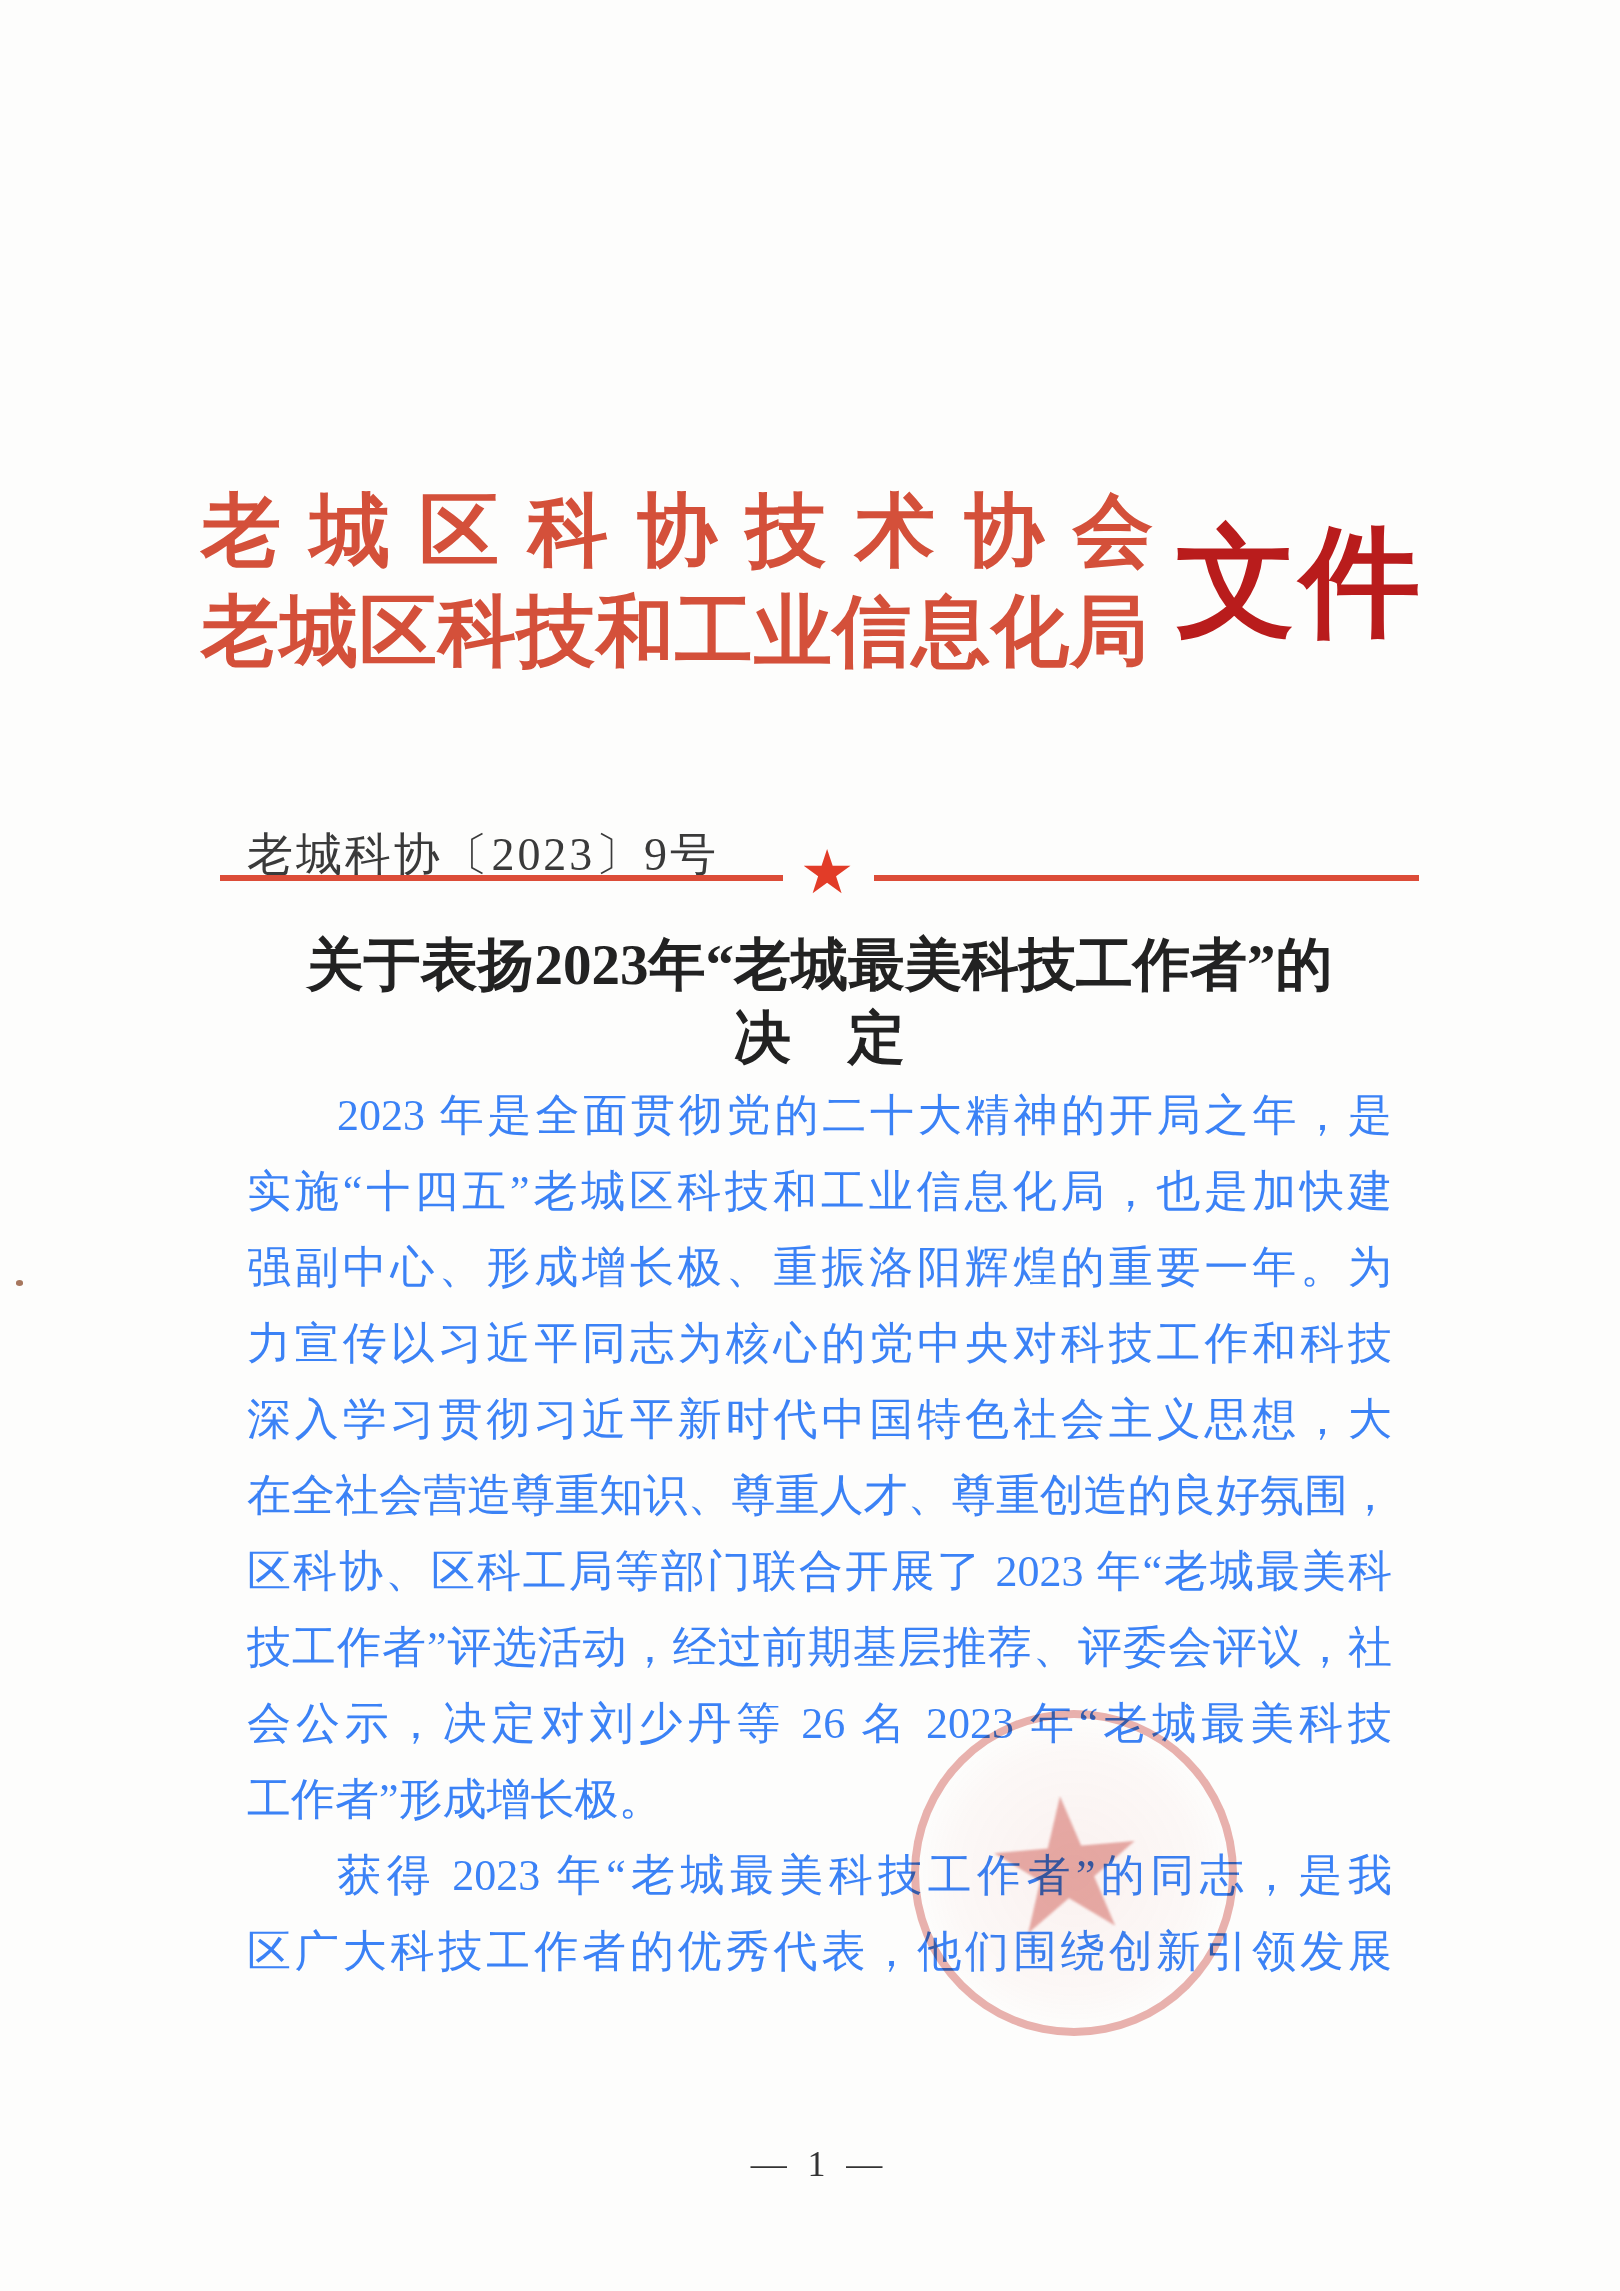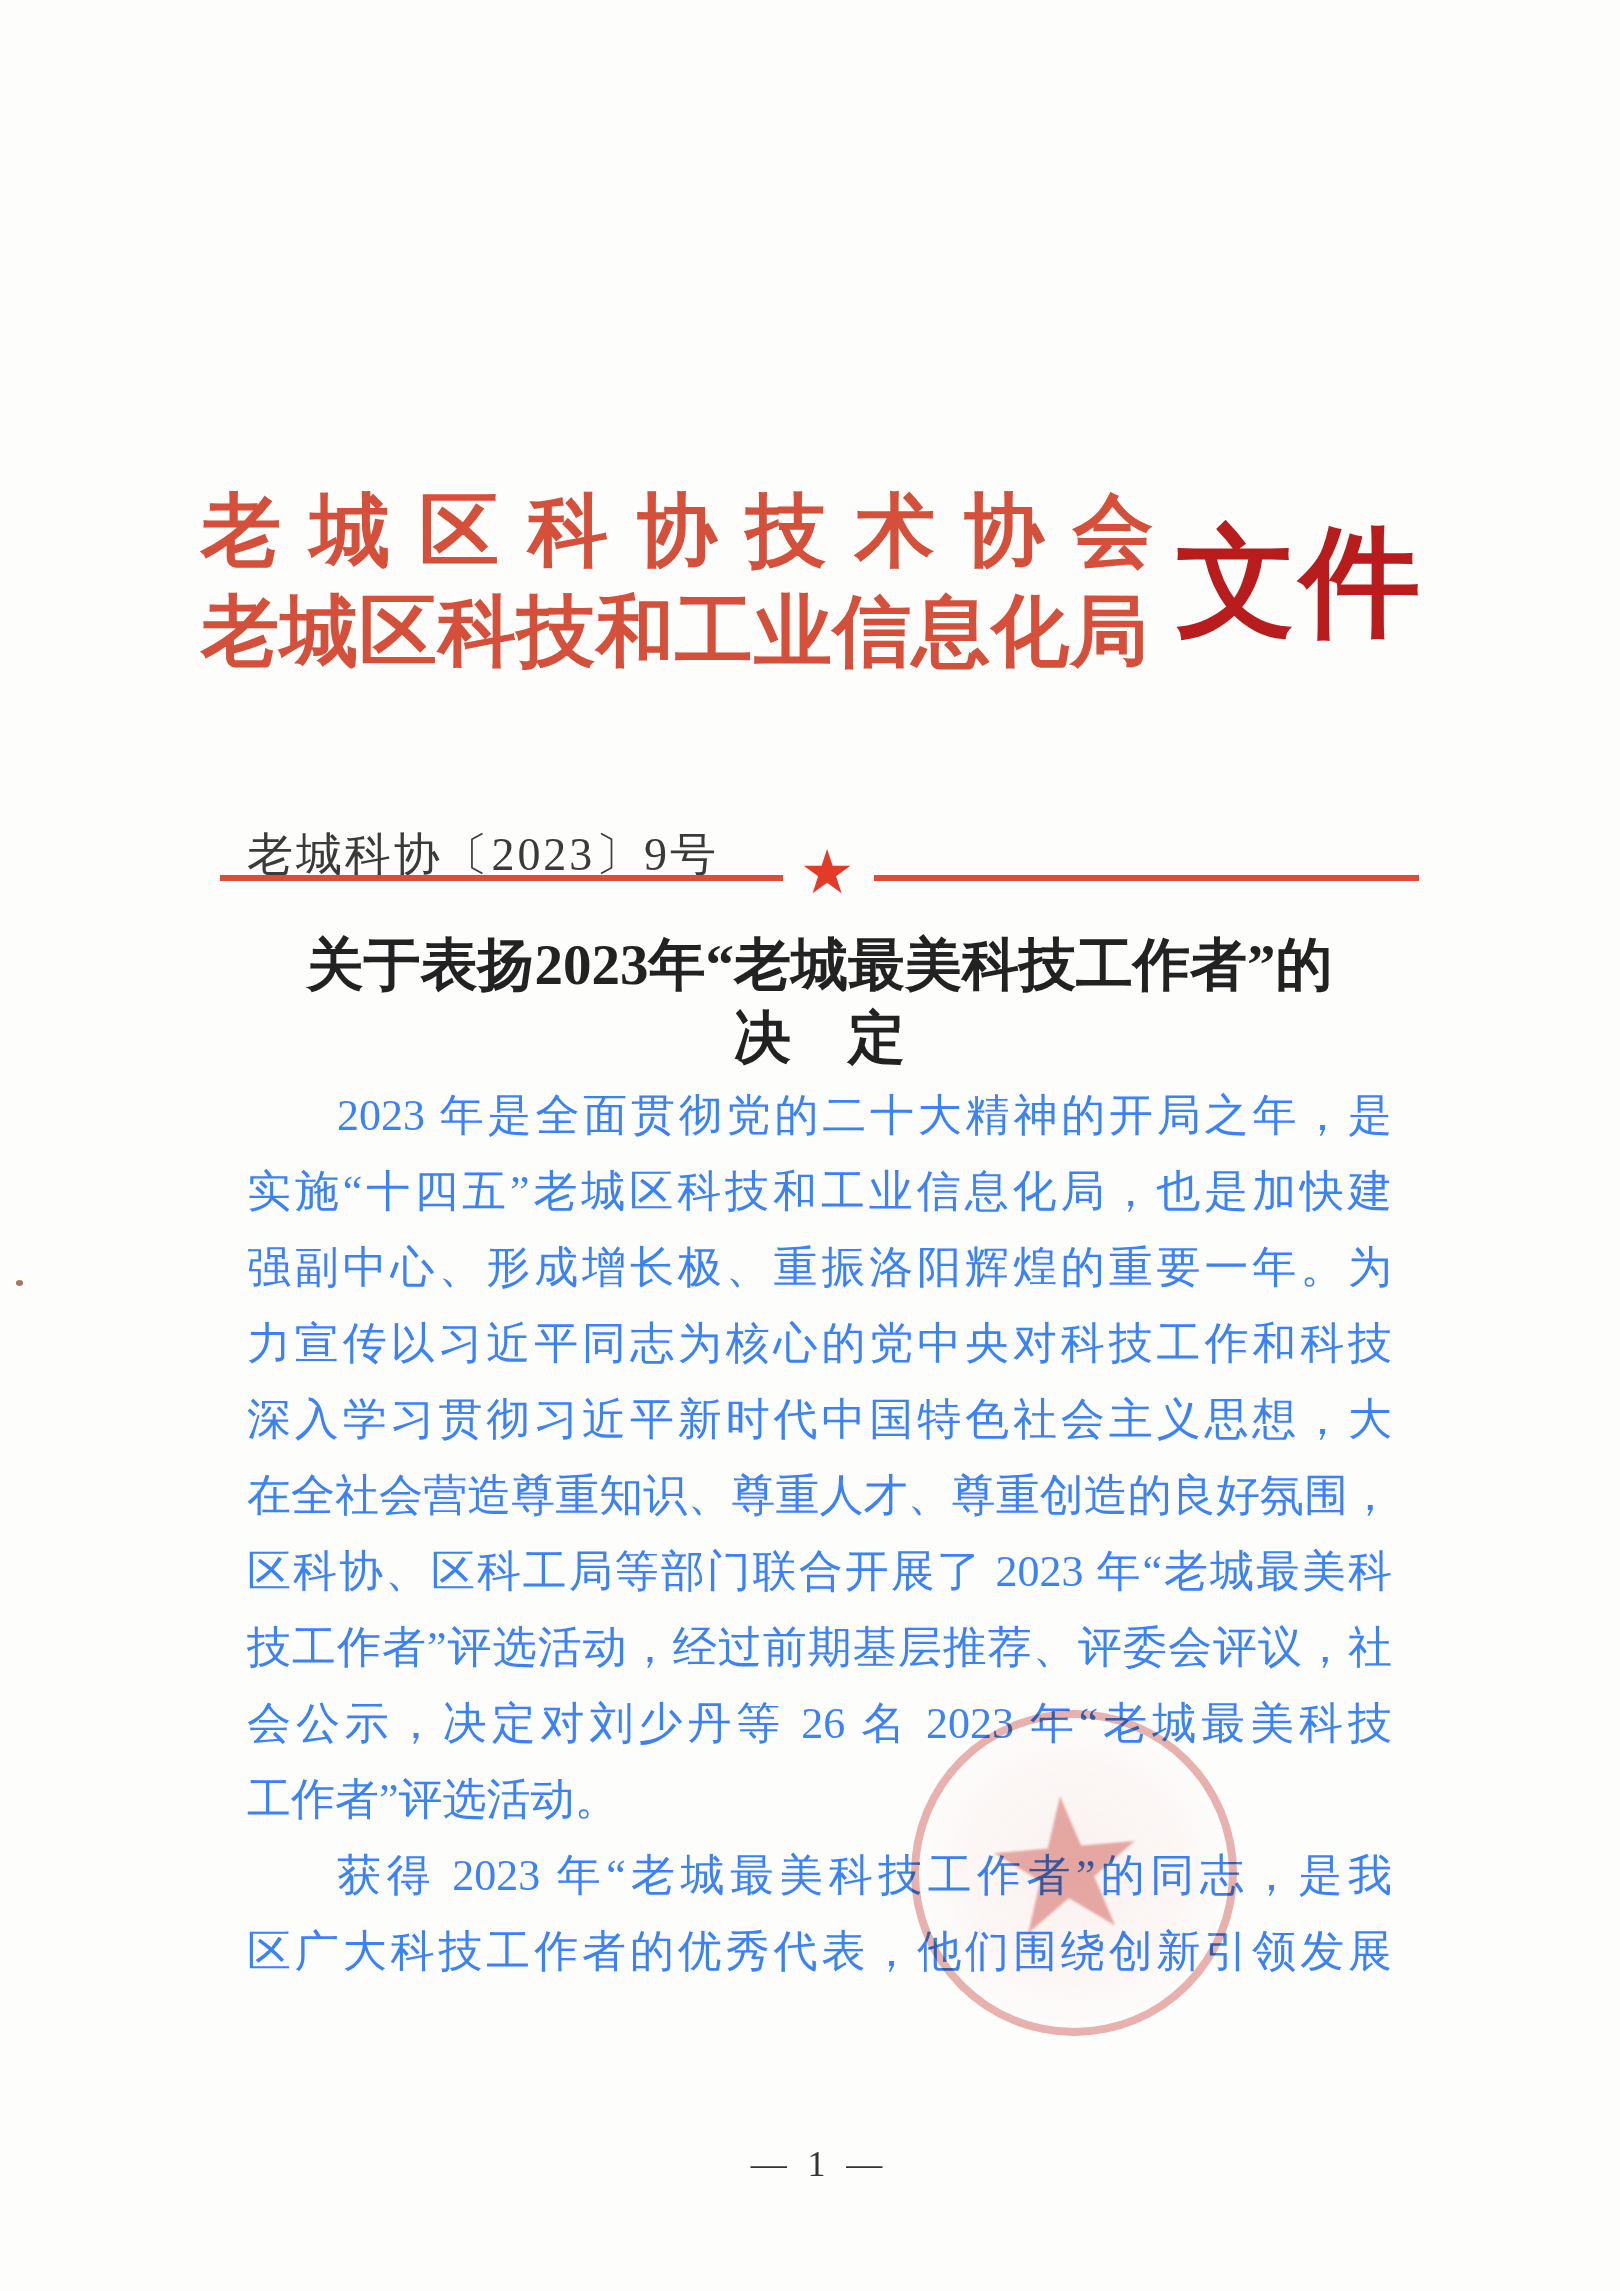--- a/index.html
+++ b/index.html
@@ -106,21 +106,21 @@
 <div class="abs body-block">
   <div class="bline indent">2023 年是全面贯彻党的二十大精神的开局之年，是</div>
   <div class="bline">实施“十四五”老城区科技和工业信息化局，也是加快建</div>
   <div class="bline">强副中心、形成增长极、重振洛阳辉煌的重要一年。为</div>
   <div class="bline">力宣传以习近平同志为核心的党中央对科技工作和科技</div>
   <div class="bline">深入学习贯彻习近平新时代中国特色社会主义思想，大</div>
   <div class="bline">在全社会营造尊重知识、尊重人才、尊重创造的良好氛围，</div>
   <div class="bline">区科协、区科工局等部门联合开展了 2023 年“老城最美科</div>
   <div class="bline">技工作者”评选活动，经过前期基层推荐、评委会评议，社</div>
   <div class="bline">会公示，决定对刘少丹等 26 名 2023 年“老城最美科技</div>
-  <div class="bline short">工作者”评选活动。</div>
+  <div class="bline short">工作者”形成增长极。</div>
   <div class="bline indent">获得 2023 年“老城最美科技工作者”的同志，是我</div>
   <div class="bline">区广大科技工作者的优秀代表，他们围绕创新引领发展</div>
 </div>
 
 <div class="abs seal"></div>
 <div class="abs seal-star">★</div>
 
 <div class="abs speck"></div>
 
 <div class="abs footer">— 1 —</div>

